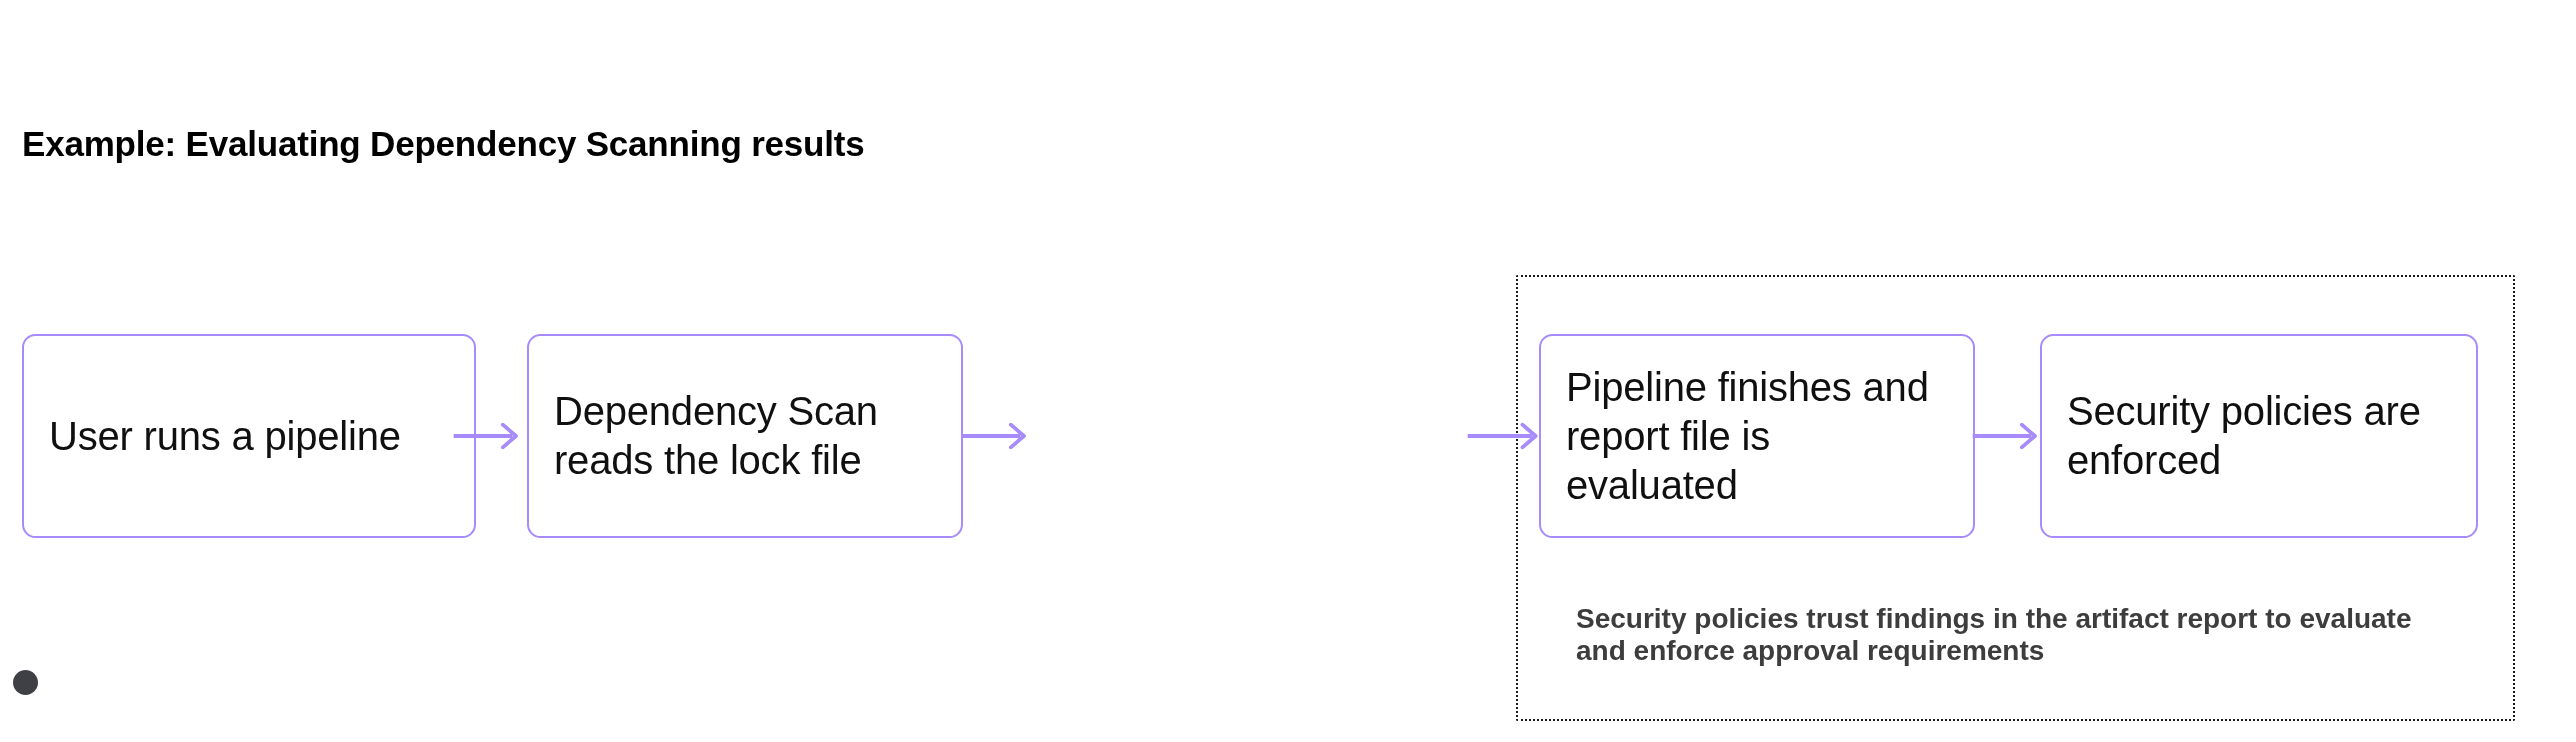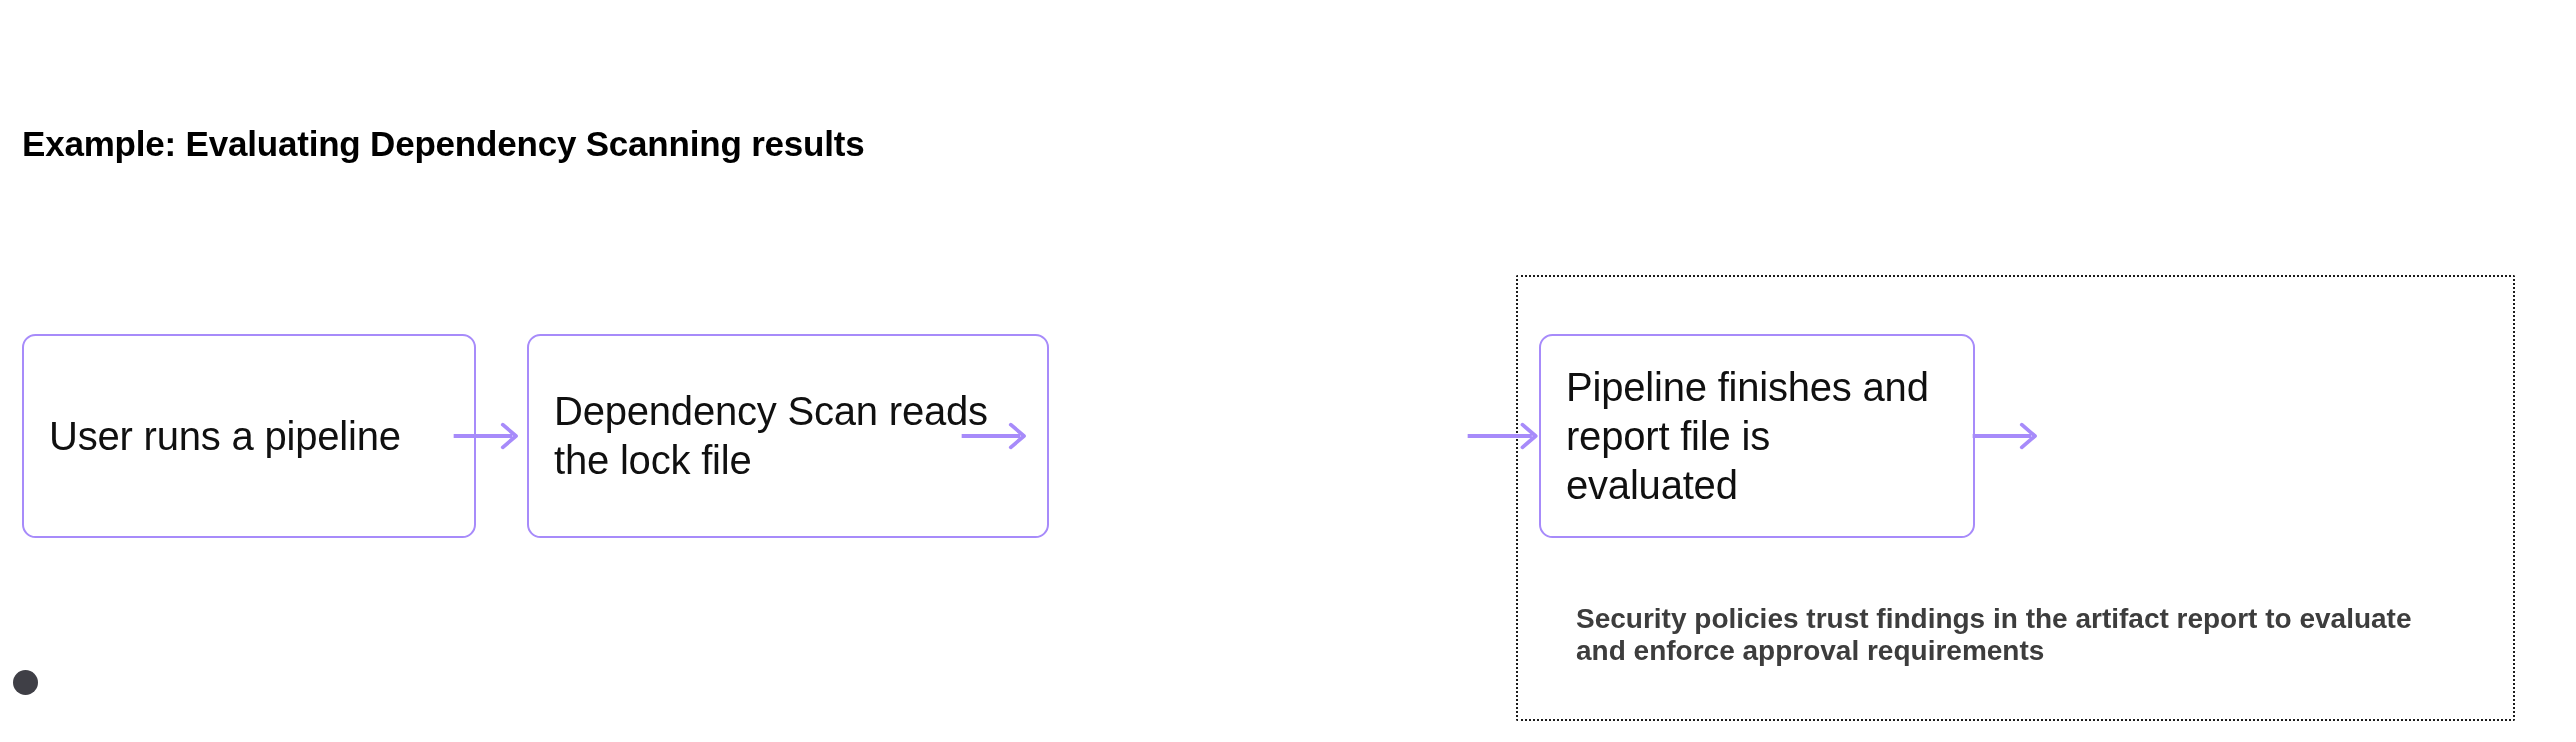--- a/index.html
+++ b/index.html
@@ -70,21 +70,21 @@
 
   .node-label {
     font-size: 40px;
     line-height: 49px;
     color: #101010;
     font-weight: 400;
     letter-spacing: -0.2px;
   }
 
   #node-1 { left: 22px;   width: 454px; }
-  #node-2 { left: 527px;  width: 522px; }
+  #node-2 { left: 527px;  width: 436px; }
   #node-3 { left: 1033px; width: 438px; }
   #node-4 { left: 1539px; width: 436px; }
   #node-5 { left: 2040px; width: 438px; }
 
   
   .connector {
     position: absolute;
     top: 375px;
     height: 34px;
     width: 75px;
@@ -155,15 +155,18 @@
     <span class="node-label">Pipeline finishes and report file is evaluated</span>
   </div>
 
   <div class="connector" id="connector-4">
     <svg width="75" height="34" viewBox="0 0 78 36">
       <line x1="0" y1="18" x2="62" y2="18" stroke="#a78bfa" stroke-width="4"></line>
       <polyline points="52,6 66,18 52,30" fill="none" stroke="#a78bfa" stroke-width="4" stroke-linecap="round" stroke-linejoin="round"></polyline>
     </svg>
   </div>
 
+  <div class="node" id="node-5">
+    <span class="node-label">Security policies are enforced</span>
+  </div>
 
 </div>
 
 
 </body></html>

